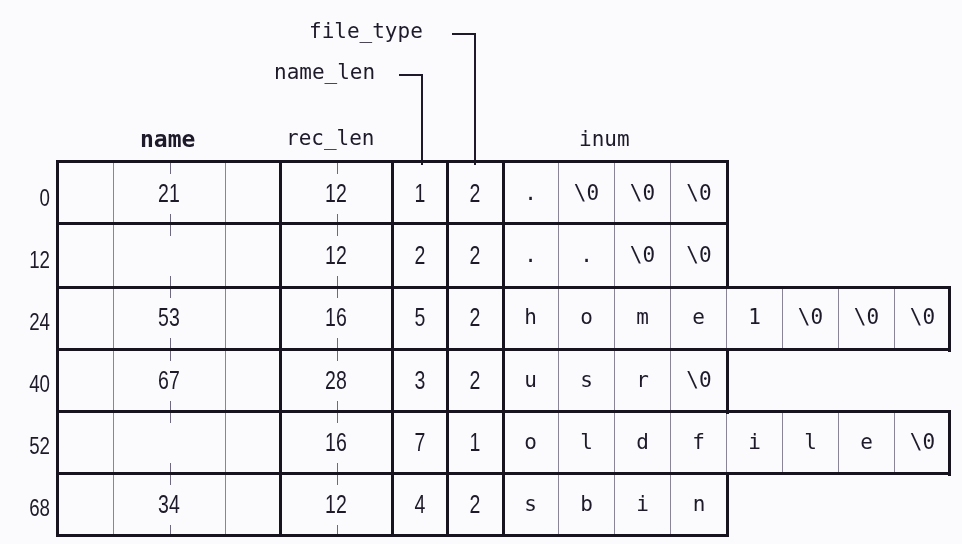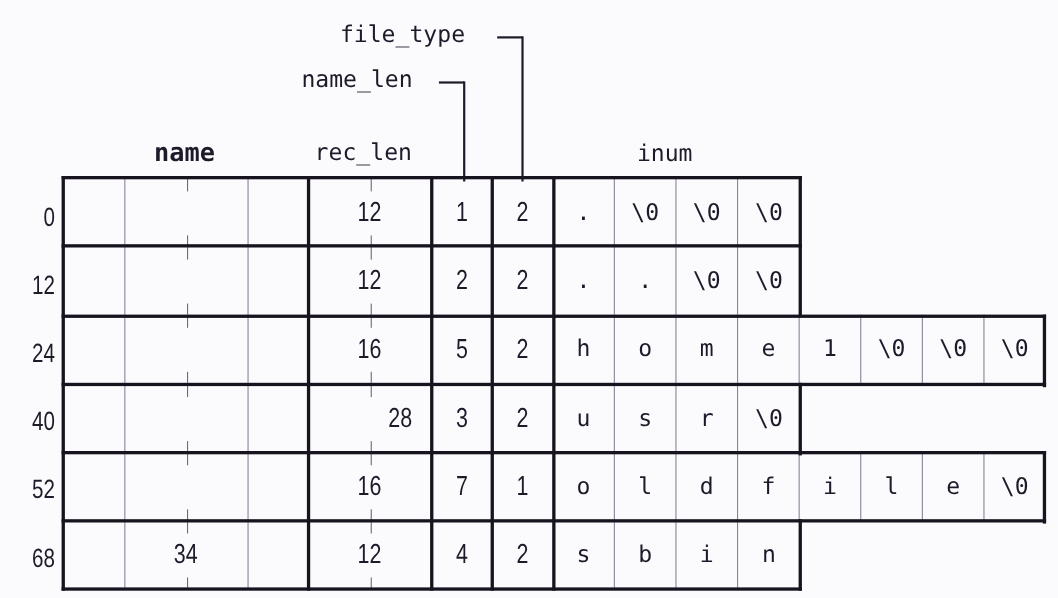--- a/index.html
+++ b/index.html
@@ -109,20 +109,23 @@
 <div class="offset" style="left:0px; top:310px;">24</div>
 <div class="offset" style="left:0px; top:372px;">40</div>
 <div class="offset" style="left:0px; top:434px;">52</div>
 <div class="offset" style="left:0px; top:496px;">68</div>
 
 <div class="row" style="top:162px; width:670px;">
   <div class="thin-v" style="left:56px;"></div>
   <div class="thin-v" style="left:168px;"></div>
   <div class="tick" style="left:113px; top:0; height:12px;"></div>
   <div class="tick" style="left:113px; bottom:0; height:10px;"></div>
+  <div class="cell" style="left:0; width:223px;">
+      <span class="num">21</span>
+    </div>
   <div class="tick" style="left:280px; top:0; height:12px;"></div>
   <div class="tick" style="left:280px; bottom:0; height:10px;"></div>
   <div class="cell" style="left:223px; width:112px;">
       <span class="num">12</span>
     </div>
   <div class="cell" style="left:335px; width:55px;">
       <span class="num">1</span>
     </div>
   <div class="cell" style="left:390px; width:56px;">
       <span class="num">2</span>
@@ -153,20 +156,23 @@
   <div class="cell chr" style="left:502px; width:56px; border-right:1px solid #8a8498;">.</div>
   <div class="cell chr" style="left:558px; width:56px; border-right:1px solid #8a8498;">\0</div>
   <div class="cell chr" style="left:614px; width:56px;">\0</div>
 </div>
 
 <div class="row" style="top:286px; width:893px;">
   <div class="thin-v" style="left:56px;"></div>
   <div class="thin-v" style="left:168px;"></div>
   <div class="tick" style="left:113px; top:0; height:12px;"></div>
   <div class="tick" style="left:113px; bottom:0; height:10px;"></div>
+  <div class="cell" style="left:0; width:223px;">
+      <span class="num">53</span>
+    </div>
   <div class="tick" style="left:280px; top:0; height:12px;"></div>
   <div class="tick" style="left:280px; bottom:0; height:10px;"></div>
   <div class="cell" style="left:223px; width:112px;">
       <span class="num">16</span>
     </div>
   <div class="cell" style="left:335px; width:55px;">
       <span class="num">5</span>
     </div>
   <div class="cell" style="left:390px; width:56px;">
       <span class="num">2</span>
@@ -179,23 +185,26 @@
   <div class="cell chr" style="left:726px; width:56px; border-right:1px solid #8a8498;">\0</div>
   <div class="cell chr" style="left:782px; width:56px; border-right:1px solid #8a8498;">\0</div>
   <div class="cell chr" style="left:838px; width:55px;">\0</div>
 </div>
 
 <div class="row" style="top:349px; width:670px;">
   <div class="thin-v" style="left:56px;"></div>
   <div class="thin-v" style="left:168px;"></div>
   <div class="tick" style="left:113px; top:0; height:12px;"></div>
   <div class="tick" style="left:113px; bottom:0; height:10px;"></div>
-  <div class="tick" style="left:280px; top:0; height:12px;"></div>
-  <div class="tick" style="left:280px; bottom:0; height:10px;"></div>
-  <div class="cell" style="left:209px; width:112px;justify-content:flex-end;">
+  <div class="cell" style="left:0; width:223px;">
+      <span class="num">67</span>
+    </div>
+  <div class="tick" style="left:280px; top:0; height:12px;"></div>
+  <div class="tick" style="left:280px; bottom:0; height:10px;"></div>
+  <div class="cell" style="left:223px; width:112px;">
       <span class="num">28</span>
     </div>
   <div class="cell" style="left:335px; width:55px;">
       <span class="num">3</span>
     </div>
   <div class="cell" style="left:390px; width:56px;">
       <span class="num">2</span>
     </div>
   <div class="cell chr" style="left:446px; width:56px; border-right:1px solid #8a8498;">u</div>
   <div class="cell chr" style="left:502px; width:56px; border-right:1px solid #8a8498;">s</div>

